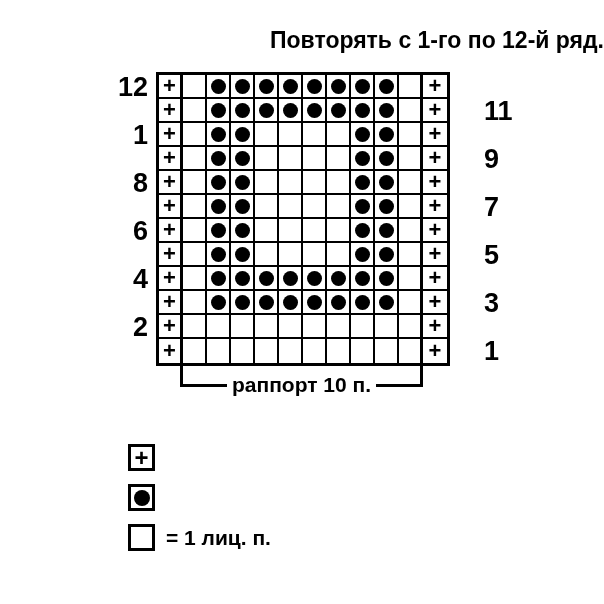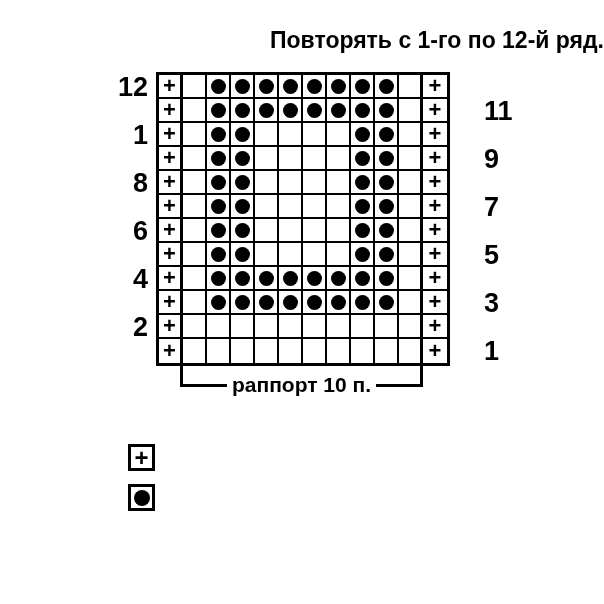--- a/index.html
+++ b/index.html
@@ -428,15 +428,19 @@
     <div class="legend-item">
       <span class="legend-icon">
           <span class="plus">+</span>
         </span>
     </div>
     <div class="legend-item">
       <span class="legend-icon">
           <span class="dot"></span>
         </span>
     </div>
+    <div class="legend-item">
+      <span class="legend-icon"></span>
+      <span class="legend-label">= 1 лиц. п.</span>
+    </div>
   </div>
 
 </div>
 
 </body></html>

